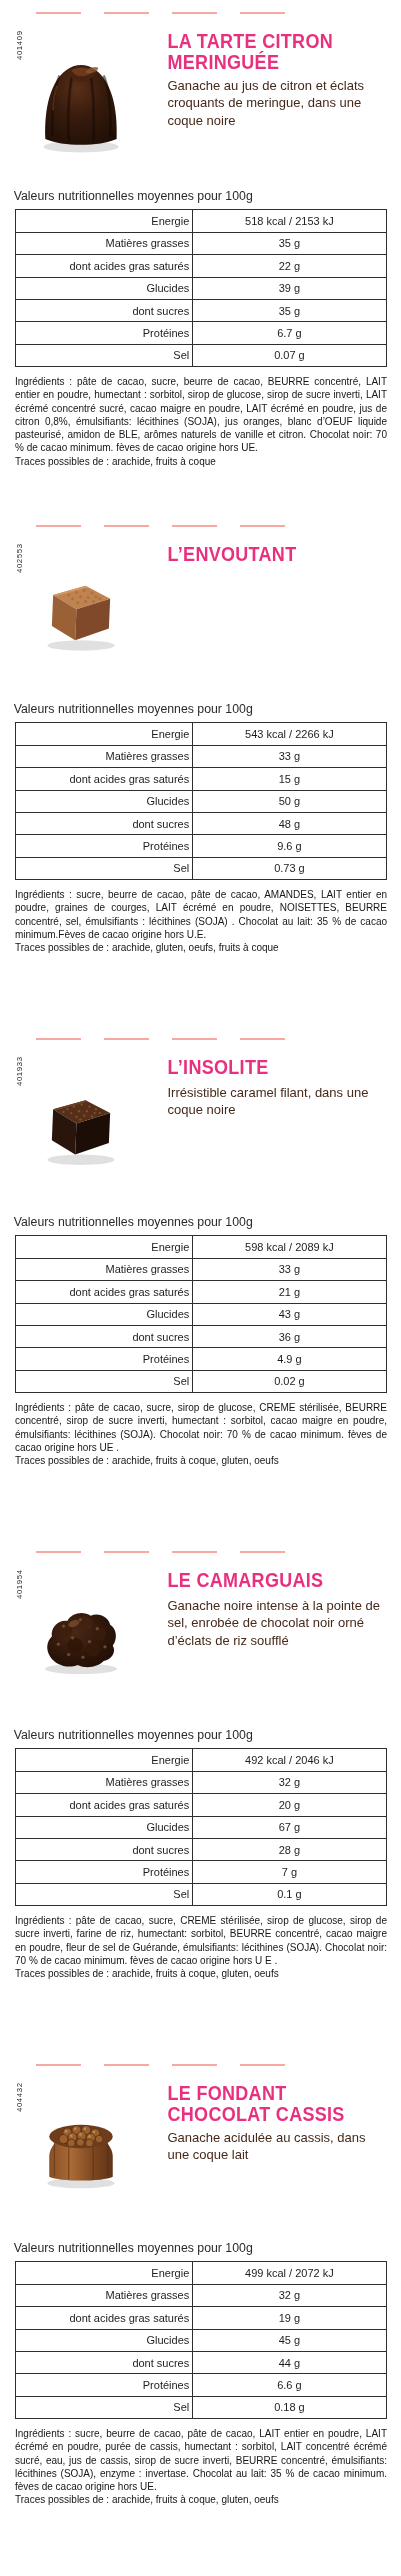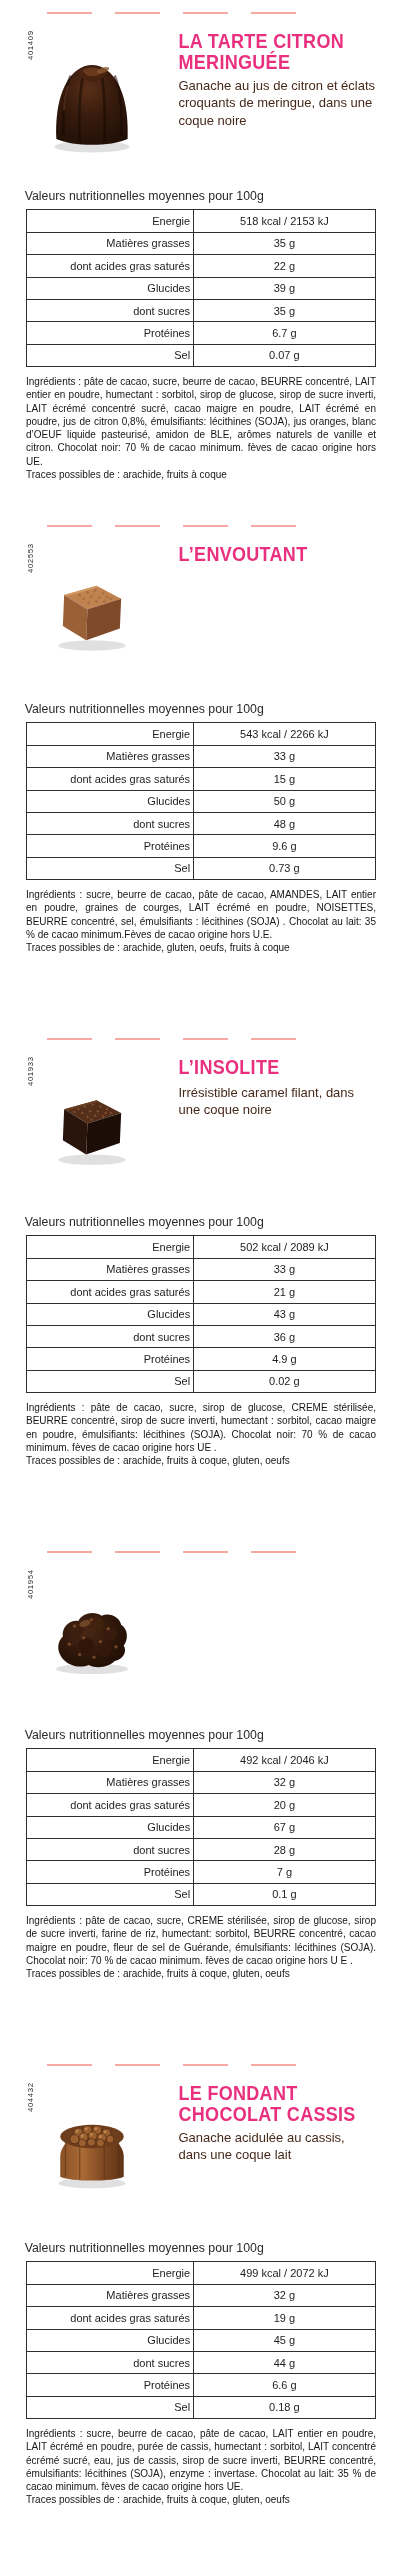--- a/index.html
+++ b/index.html
@@ -7,21 +7,21 @@
     width:402px;
     font-family:"Liberation Sans", sans-serif;
     color:#1d1d1b;
     padding-top:11.7px;
     box-sizing:border-box;
   }
   .product{
     height:513px;
     box-sizing:border-box;
     overflow:hidden;
-    padding:0 26px;
+    padding:0 15px;
   }
   .dashes{
     margin-left:21px;
     display:flex;
     gap:23px;
     height:2.6px;
   }
   .dashes i{
     display:block;
     width:45px;height:2.6px;
@@ -286,21 +286,21 @@
     <div class="info">
       <h2 class="title">L’INSOLITE</h2>
       <p class="desc">Irrésistible caramel filant, dans une coque noire</p>
     </div>
   </div>
   <p class="nut-h">Valeurs nutritionnelles moyennes pour 100g</p>
   <table class="nut">
     <tbody>
         <tr>
           <td>Energie</td>
-          <td>502 kcal / 2089 kJ</td>
+          <td>598 kcal / 2089 kJ</td>
         </tr>
     <tr>
           <td>Matières grasses</td>
           <td>33 g</td>
         </tr>
     <tr>
           <td>dont acides gras saturés</td>
           <td>21 g</td>
         </tr>
     <tr>
@@ -356,20 +356,24 @@
             <circle cx="96" cy="64" r="2.5"></circle>
           <circle cx="58" cy="78" r="2.5"></circle>
             <circle cx="84" cy="84" r="2.5"></circle>
             <circle cx="36" cy="88" r="2.5"></circle>
           <circle cx="108" cy="92" r="2.5"></circle>
             <circle cx="74" cy="108" r="2.5"></circle>
             <circle cx="52" cy="104" r="2.5"></circle>
         </g>
         <ellipse cx="60" cy="56" rx="9" ry="5" fill="#94603a" opacity="0.55" transform="rotate(-20 60 56)"></ellipse>
       </svg>
+    </div>
+    <div class="info">
+      <h2 class="title">LE CAMARGUAIS</h2>
+      <p class="desc">Ganache noire intense à la pointe de sel, enrobée de chocolat noir orné d’éclats de riz soufflé</p>
     </div>
   </div>
   <p class="nut-h">Valeurs nutritionnelles moyennes pour 100g</p>
   <table class="nut">
     <tbody>
         <tr>
           <td>Energie</td>
           <td>492 kcal / 2046 kJ</td>
         </tr>
     <tr>

